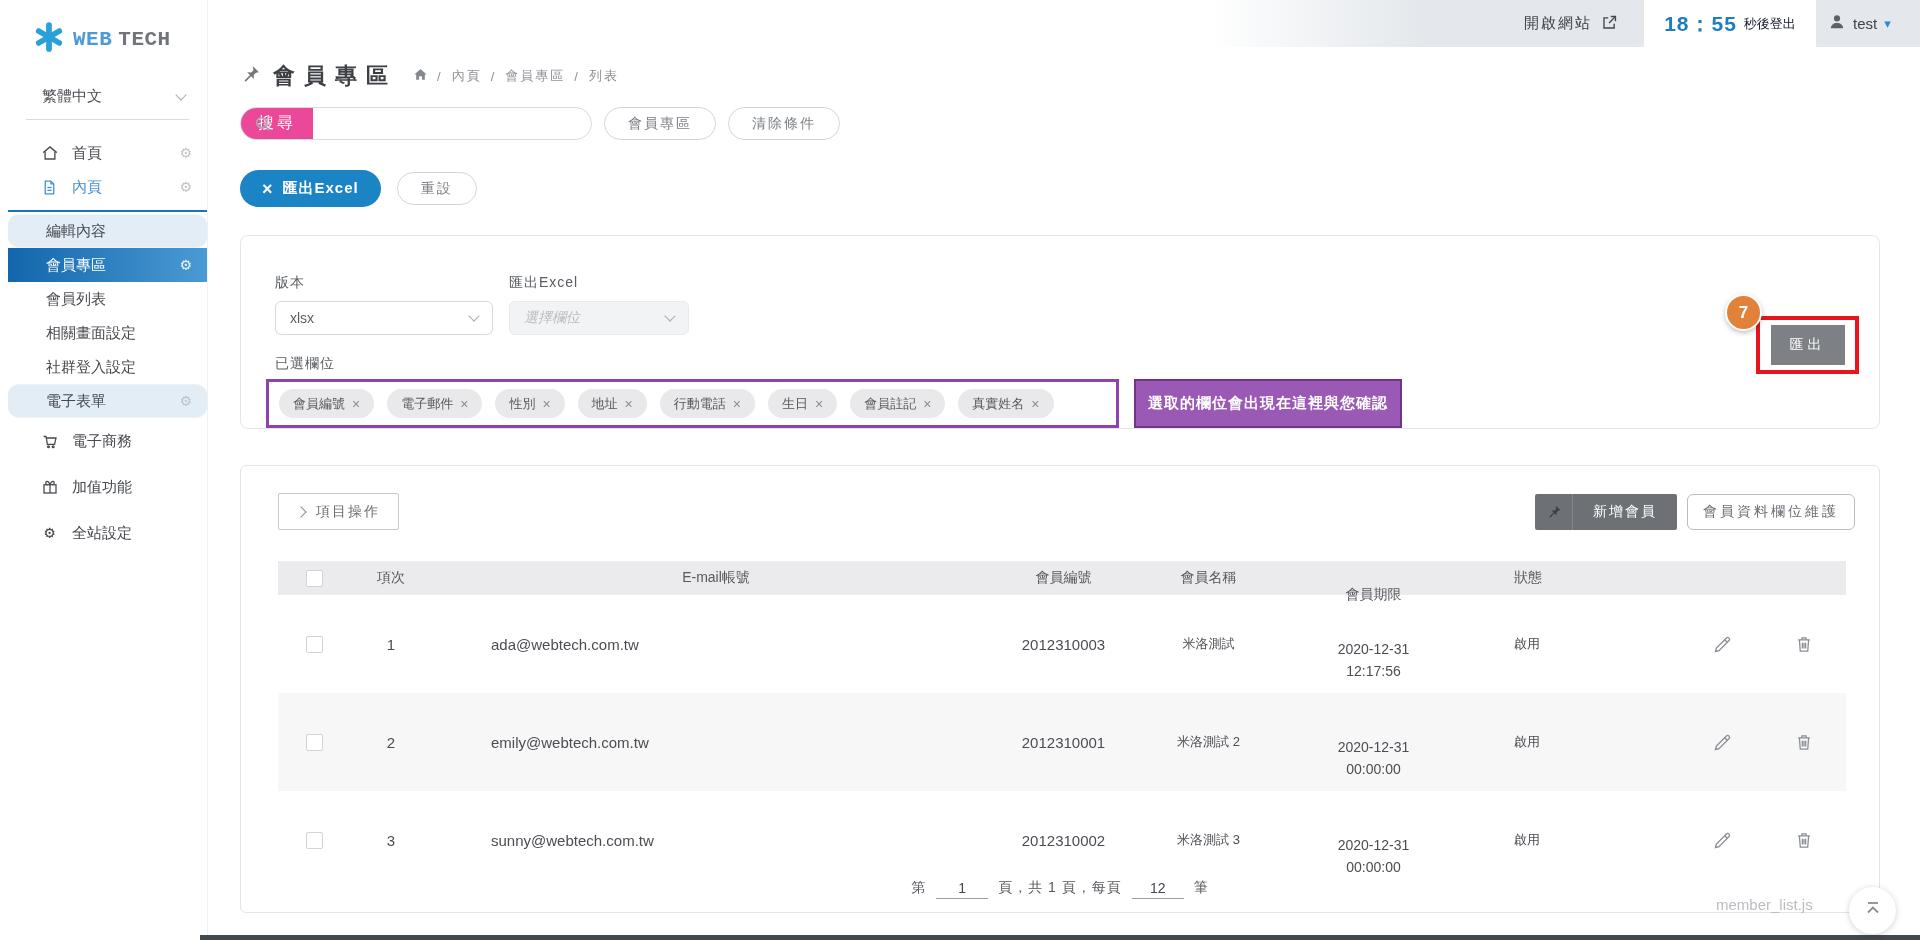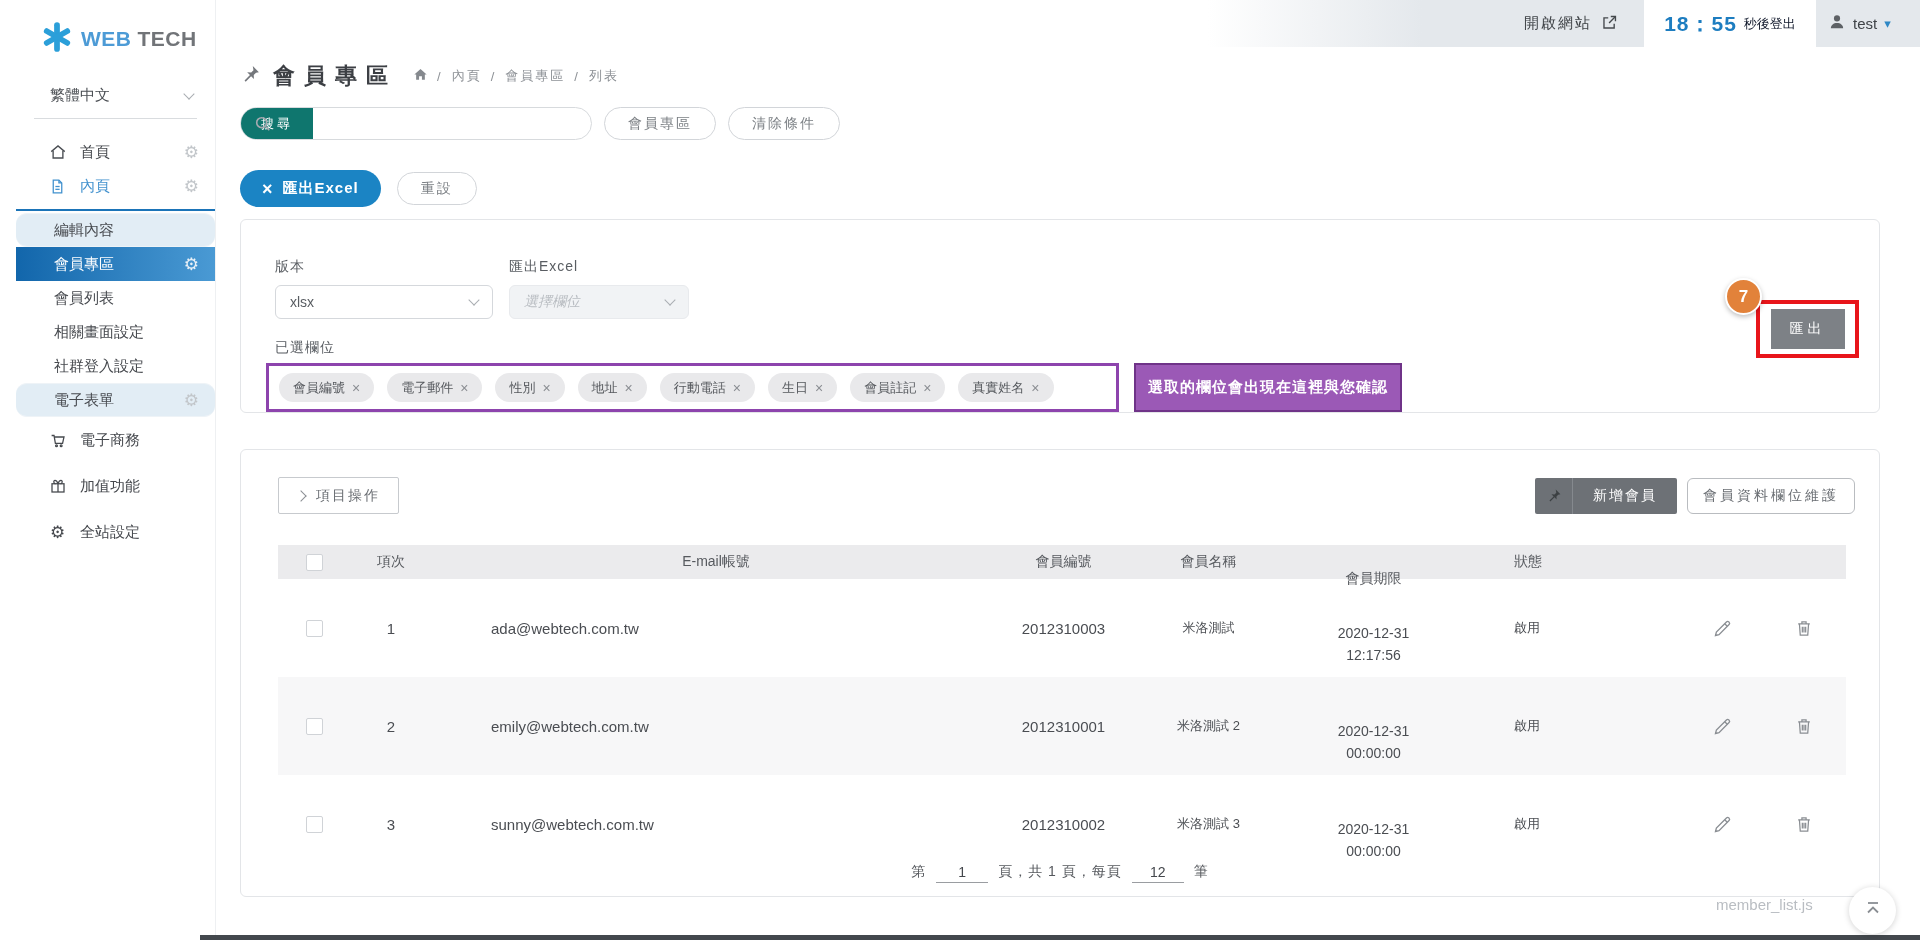--- a/index.html
+++ b/index.html
@@ -2,21 +2,21 @@
 <html><head>
 <meta charset="utf-8">
 <style>
   * { margin:0; padding:0; box-sizing:border-box; }
   html,body { width:1920px; height:940px; }
   body {
     position:relative; overflow:hidden; background:#fff;
     font-family:"Liberation Sans","DejaVu Sans",sans-serif; color:#46494e;
   }
   
-  .sidebar { position:absolute; left:16px; top:0; bottom:0; width:200px; background:#fff; border-right:1px solid #eef0f2; z-index:5; }
+  .sidebar { position:absolute; left:8px; top:0; bottom:0; width:200px; background:#fff; border-right:1px solid #eef0f2; z-index:5;font-family:Liberation Mono, monospace; }
   .logo { display:flex; align-items:center; gap:9px; padding:22px 0 0 26px; }
   .logo-text { font-size:21px; font-weight:bold; letter-spacing:.5px; }
   .logo-w1 { color:#4d9bd6; } .logo-w2 { color:#717478; margin-left:6px; }
   .lang-row { margin:30px 18px 0 18px; padding:0 4px 13px 16px; border-bottom:1px solid #d9dcdf; display:flex; align-items:center; justify-content:space-between; color:#4a4e53; font-size:15px; }
   .chev { width:8px; height:8px; border-right:1.6px solid #a9adb2; border-bottom:1.6px solid #a9adb2; transform:rotate(45deg); margin-top:-4px; }
   .nav { margin-top:16px; }
   .nav-item { height:34px; display:flex; align-items:center; padding:0 16px 0 38px; font-size:15px; color:#46494e; cursor:default; }
   .nav-item.top { padding-left:32px; }
   .ni-icon { width:19px; height:19px; margin-right:13px; display:flex; align-items:center; justify-content:center; }
   .gear { margin-left:auto; color:#c2c6ca; font-size:17px; line-height:1; }
@@ -40,29 +40,29 @@
   .main { position:absolute; left:200px; top:47px; right:0; bottom:0; padding:0 40px; }
   .title-row { display:flex; align-items:center; margin-top:14px; height:30px; }
   .page-title { font-size:22px; font-weight:bold; color:#3c3f44; letter-spacing:9px; margin-left:12px; }
   .breadcrumb { display:flex; align-items:center; gap:9px; color:#8d9196; font-size:13px; margin-left:16px; letter-spacing:2px; }
   
   .search-row { display:flex; align-items:center; margin-top:16px; gap:12px; height:33px; }
   .search-pill { display:flex; width:352px; height:33px; border-radius:17px; border:1px solid #d7dadd; background:#fff; overflow:hidden; position:relative; }
   .search-pill input { flex:1; border:none; outline:none; padding-left:38px; font-size:15px; color:#4a4e53; background:transparent; font-family:inherit; }
   .search-pill input::placeholder { color:#b9bdc2; }
   .search-icon { position:absolute; left:13px; top:7px; }
-  .search-btn { width:72px; background:#0f766e; color:#fff; border:none; font-size:13px; letter-spacing:3px; cursor:pointer; font-family:inherit; }
+  .search-btn { width:72px; background:#ec4899; color:#fff; border:none; font-size:16px; letter-spacing:3px; cursor:pointer; font-family:inherit; }
   .pill-btn { height:33px; padding:0 23px; border-radius:17px; border:1px solid #d2d5d9; background:#fff; color:#7c8085; font-size:14px; letter-spacing:2px; cursor:pointer; font-family:inherit; }
   
   .export-row { margin-top:30px; display:flex; align-items:center; gap:16px; height:37px; }
   .excel-btn { height:37px; padding:0 22px; border:none; border-radius:19px; background:#1b84c4; color:#fff; font-size:15px; font-weight:bold; letter-spacing:1px; display:flex; align-items:center; gap:9px; cursor:pointer; font-family:inherit; }
   .excel-x { font-size:18px; font-weight:bold; line-height:1; }
   
   .panel { background:#fff; border:1px solid #e3e5e8; border-radius:6px; }
-  .export-panel { margin-top:12px; height:194px; padding:38px 34px 0; position:relative; }
+  .export-panel { margin-top:28px; height:194px; padding:38px 34px 0; position:relative;border-radius:8px; }
   .fields-row { display:flex; gap:16px; }
   .field-label { display:block; font-size:14px; color:#595d62; letter-spacing:1px; margin-bottom:9px; }
   .select { width:218px; height:34px; border:1px solid #d5d8dc; border-radius:6px; background:#fff; display:flex; align-items:center; justify-content:space-between; padding:0 14px; font-size:14px; color:#595d62; cursor:pointer; }
   .select.disabled { width:180px; background:#f1f3f5; border-color:#e8eaed; color:#b9bdc2; cursor:default;font-style:italic; }
   .selected-label { margin-top:20px; font-size:14px; color:#595d62; letter-spacing:1px; }
   .chips-wrap { display:flex; align-items:stretch; margin-top:6px; }
   .chips-box { width:853px; margin-left:-9px; border:3px solid #8d44ad; padding:7px 10px; display:flex; align-items:center; gap:13px; }
   .chip { background:#e9e9eb; border-radius:15px; height:29px; padding:0 14px; display:flex; align-items:center; gap:7px; font-size:13px; color:#55585d; cursor:default; white-space:nowrap; }
   .chip-x { color:#8a8d92; font-size:14px; cursor:pointer; }
   .purple-note { margin-left:15px; background:#9b59b6; border:2px solid #6f3388; color:#fff; font-weight:bold; font-size:15px; letter-spacing:1px; display:flex; align-items:center; padding:0 12px; }

